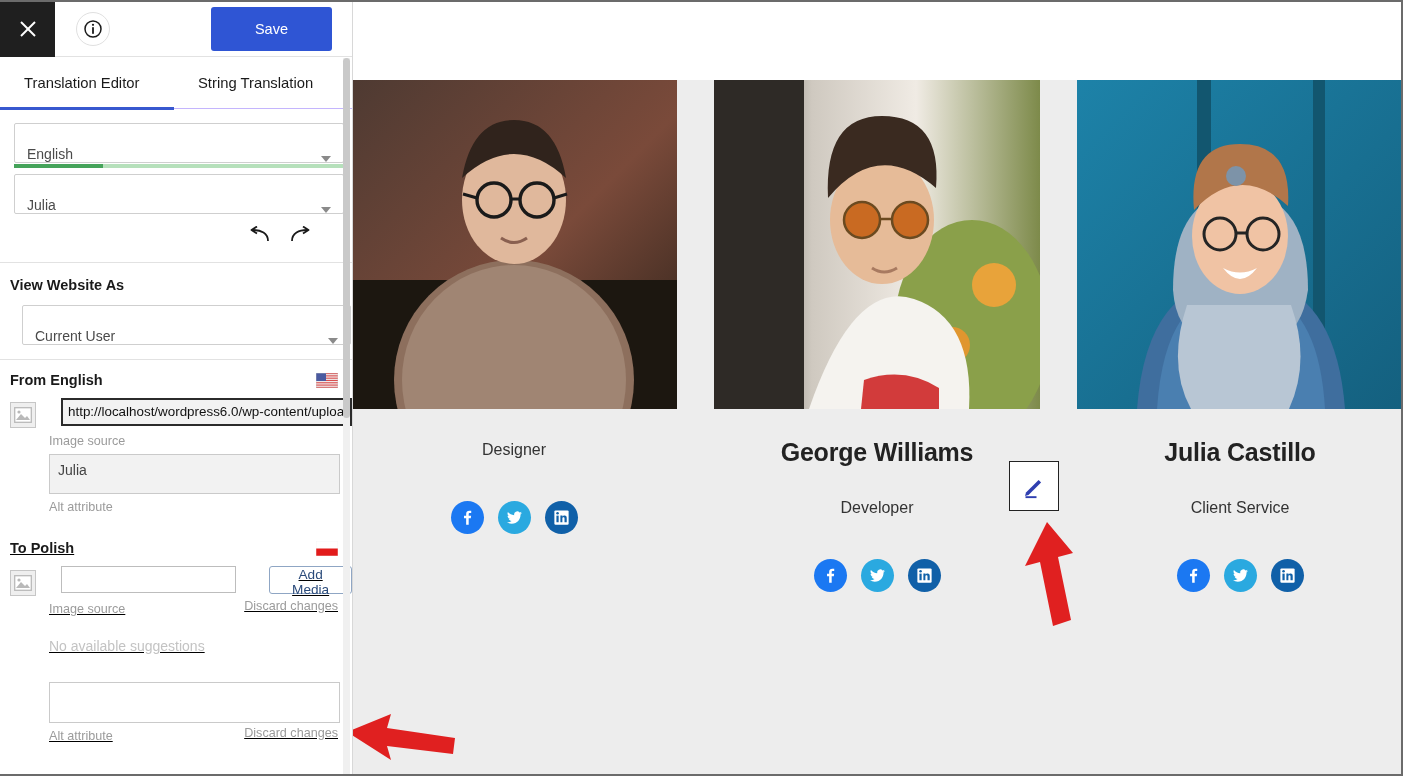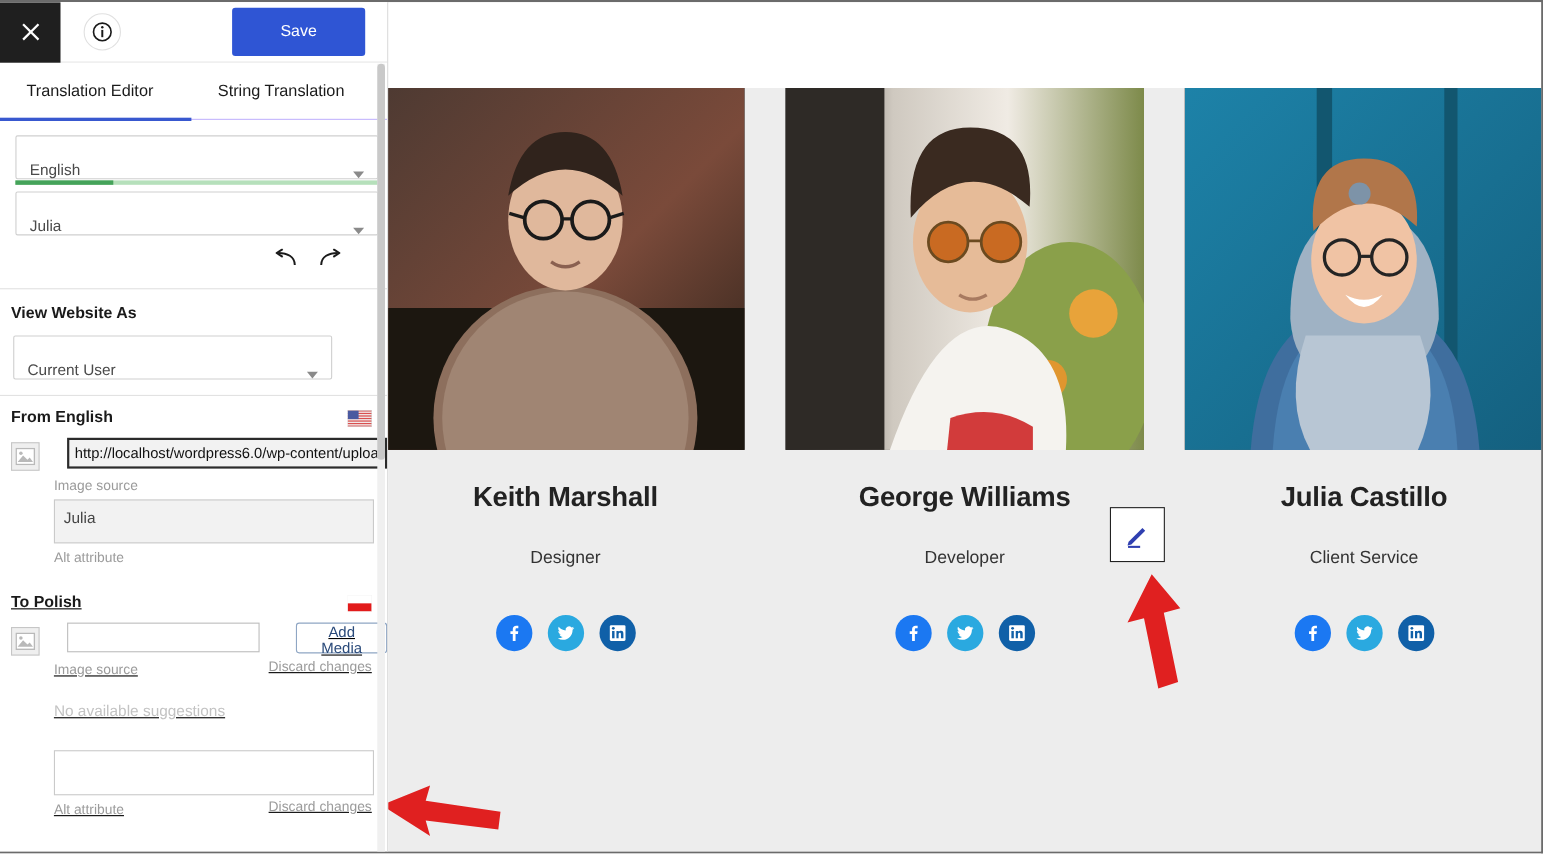--- a/index.html
+++ b/index.html
@@ -145,21 +145,21 @@
   }
   .undo-row span { cursor: pointer; display:flex; }
 
   .sb-label-head {
     font-size: 14.5px;
     font-weight: bold;
     color: #1a1a1a;
     padding: 0 0 0 10px;
   }
   .view-as-block { padding: 14px 14px 14px 0; border-bottom: 1px solid #e2e2e2;}
-  .view-as-block .sel { margin-top: 12px; margin-left: 12px; width: 290px;}
+  .view-as-block .sel { margin-top: 12px; margin-left: 22px; width: 329px;}
 
   .lang-block { padding: 12px 0 0 0; }
   .lang-head {
     display: flex;
     align-items: center;
     padding: 0 14px 0 10px;
     margin-bottom: 10px;
   }
   .lang-head .ttl { font-size: 14.5px; font-weight: bold; color:#1a1a1a; }
   .flag { margin-left: auto; width: 22px; height: 15px; display:block; }
@@ -501,21 +501,20 @@
             <ellipse cx="163" cy="120" rx="52" ry="64" fill="#e0b89c"></ellipse>
             <path d="M111 98 q52 -48 104 0 q-10 -58 -52 -58 q-42 0 -52 58z" fill="#30231c"></path>
             <circle cx="143" cy="120" r="17" fill="none" stroke="#1a1a1a" stroke-width="3.4"></circle>
             <circle cx="186" cy="120" r="17" fill="none" stroke="#1a1a1a" stroke-width="3.4"></circle>
             <line x1="160" y1="119" x2="169" y2="119" stroke="#1a1a1a" stroke-width="3"></line>
             <path d="M126 118 L112 114" stroke="#1a1a1a" stroke-width="3"></path>
             <path d="M203 118 L216 114" stroke="#1a1a1a" stroke-width="3"></path>
             <path d="M150 158 q13 9 26 0" stroke="#8a6050" stroke-width="3" fill="none"></path>
           </svg>
         </div>
-        <div class="card-name">Keith Marshall</div>
         <div class="card-role">Designer</div>
         <div class="socials">
           <span class="soc fb">
             <svg width="19" height="19" viewBox="0 0 24 24">
                 <path fill="#fff" d="M13.5 21v-8h2.7l.4-3.1h-3.1V7.9c0-.9.25-1.5 1.55-1.5h1.65V3.63A22 22 0 0 0 14.3 3.5c-2.4 0-4 1.46-4 4.15V9.9H7.6V13h2.7v8z"></path>
               </svg>
           </span>
           <span class="soc tw">
             <svg width="19" height="19" viewBox="0 0 24 24">
                 <path fill="#fff" d="M21.5 6.3c-.7.3-1.5.5-2.3.6.8-.5 1.4-1.3 1.7-2.2-.8.5-1.6.8-2.5 1A3.9 3.9 0 0 0 11.6 9c-3.2-.2-6-1.7-7.9-4.1-.3.6-.5 1.3-.5 2 0 1.4.7 2.6 1.8 3.3-.7 0-1.3-.2-1.8-.5 0 1.9 1.4 3.5 3.2 3.9-.3.1-.7.1-1 .1h-.8c.5 1.6 2 2.7 3.7 2.7a7.9 7.9 0 0 1-5.8 1.6 11 11 0 0 0 6 1.8c7.2 0 11.1-6 11.1-11.1v-.5c.8-.6 1.4-1.3 1.9-2.1z"></path>

